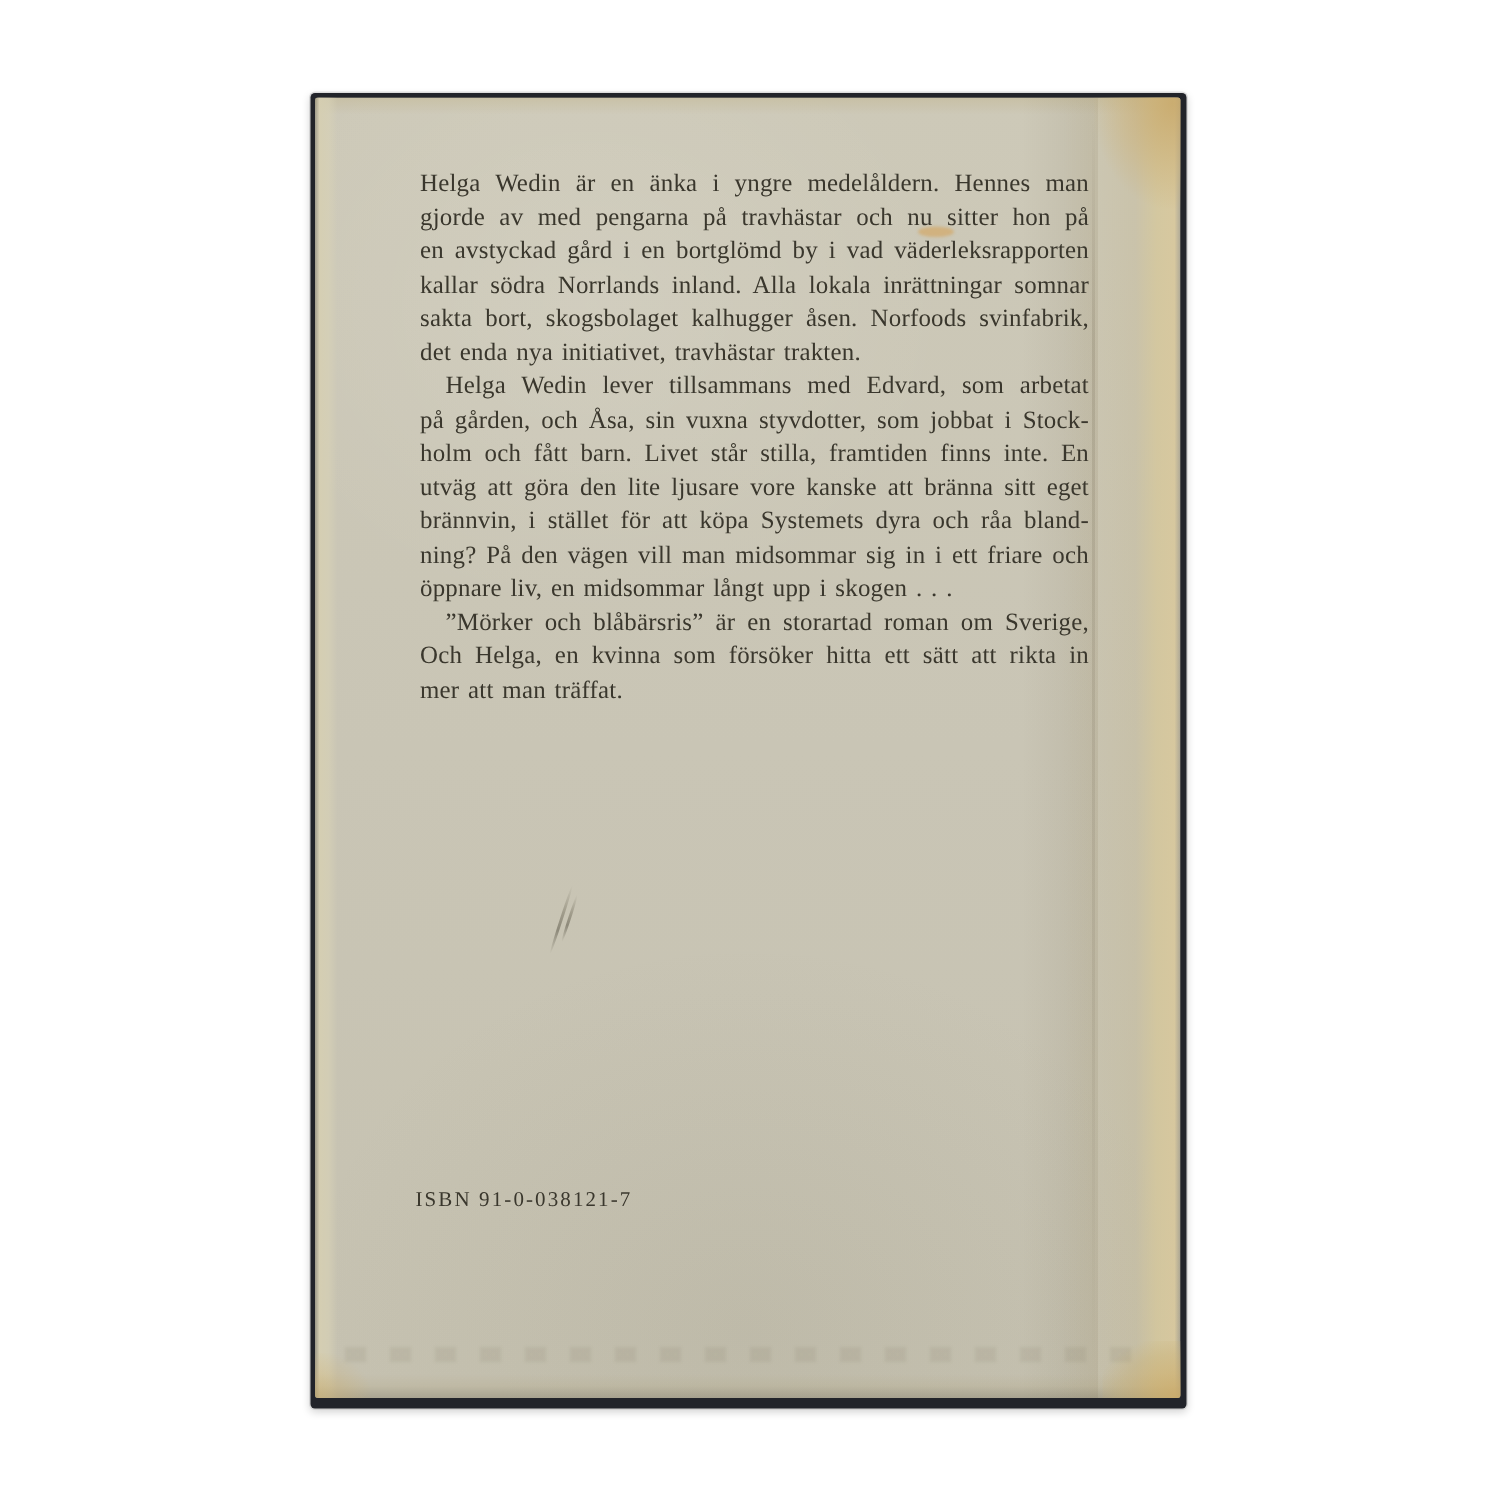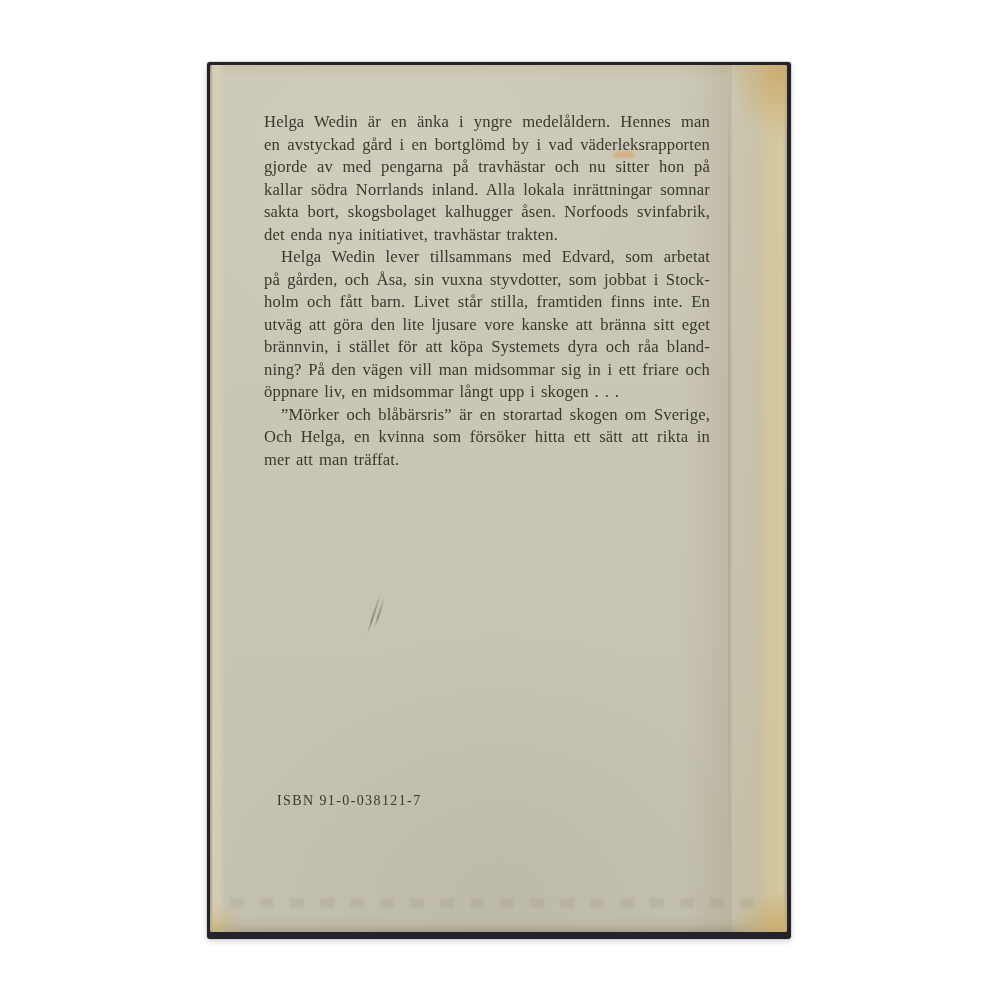--- a/index.html
+++ b/index.html
@@ -93,21 +93,21 @@
   .smudge-mark::after { left: 8px; height: 70%; top: 10%; }
   .scuff-bottom {
     position: absolute; left: 20px; right: 30px; bottom: 24px; height: 10px;
     background: repeating-linear-gradient(90deg, rgba(110,100,80,0.10) 0 14px, transparent 14px 30px);
     filter: blur(1px);
   }
 
   
   .text-block {
     position: absolute;
-    left: 54px; top: 46px; width: 446px;
+    left: 70px; top: 46px; width: 446px;
     color: var(--text-ink, #3a372d);
     font-size: 16.6px;
     letter-spacing: 0.15px;
     word-spacing: 1.5px;
   }
   .para { margin: 0; }
   .line {
     height: 22.5px;
     line-height: 22.5px;
     white-space: pre;
@@ -152,37 +152,37 @@
       <div class="worn-corner-tr"></div>
       <div class="worn-corner-br"></div>
       <div class="worn-corner-bl"></div>
       <div class="stain-nu"></div>
       <div class="smudge-mark"></div>
       <div class="scuff-bottom"></div>
 
       <div class="text-block">
           <div class="para">
             <div class="line just">Helga Wedin är en änka i yngre medelåldern. Hennes man</div>
+            <div class="line just">gjorde av med pengarna på travhästar och nu sitter hon på</div>
             <div class="line just">en avstyckad gård i en bortglömd by i vad väderleksrapporten</div>
-            <div class="line just">gjorde av med pengarna på travhästar och nu sitter hon på</div>
             <div class="line just">kallar södra Norrlands inland. Alla lokala inrättningar somnar</div>
             <div class="line just">sakta bort, skogsbolaget kalhugger åsen. Norfoods svinfabrik,</div>
             <div class="line">det enda nya initiativet, travhästar trakten.</div>
           </div>
           <div class="para">
             <div class="line just indent">Helga Wedin lever tillsammans med Edvard, som arbetat</div>
             <div class="line just">på gården, och Åsa, sin vuxna styvdotter, som jobbat i Stock-</div>
             <div class="line just">holm och fått barn. Livet står stilla, framtiden finns inte. En</div>
             <div class="line just">utväg att göra den lite ljusare vore kanske att bränna sitt eget</div>
             <div class="line just">brännvin, i stället för att köpa Systemets dyra och råa bland-</div>
             <div class="line just">ning? På den vägen vill man midsommar sig in i ett friare och</div>
             <div class="line">öppnare liv, en midsommar långt upp i skogen . . .</div>
           </div>
           <div class="para">
-            <div class="line just indent">”Mörker och blåbärsris” är en storartad skogen om Sverige,</div>
+            <div class="line just indent">”Mörker och blåbärsris” är en storartad roman om Sverige,</div>
             <div class="line just">Och Helga, en kvinna som försöker hitta ett sätt att rikta in</div>
             <div class="line">mer att man träffat.</div>
           </div>
         </div>
 
       <div class="isbn">ISBN 91-0-038121-7</div>
 
     </div>
   </div>
 </div>

